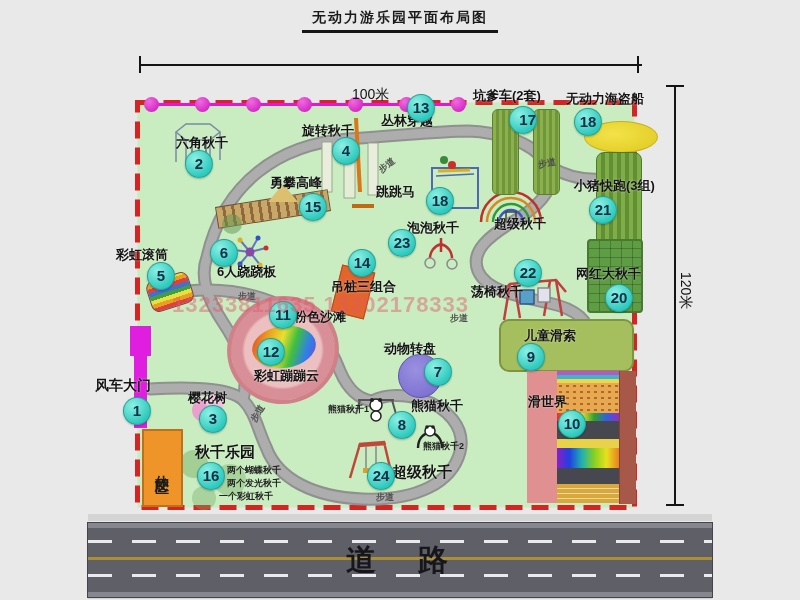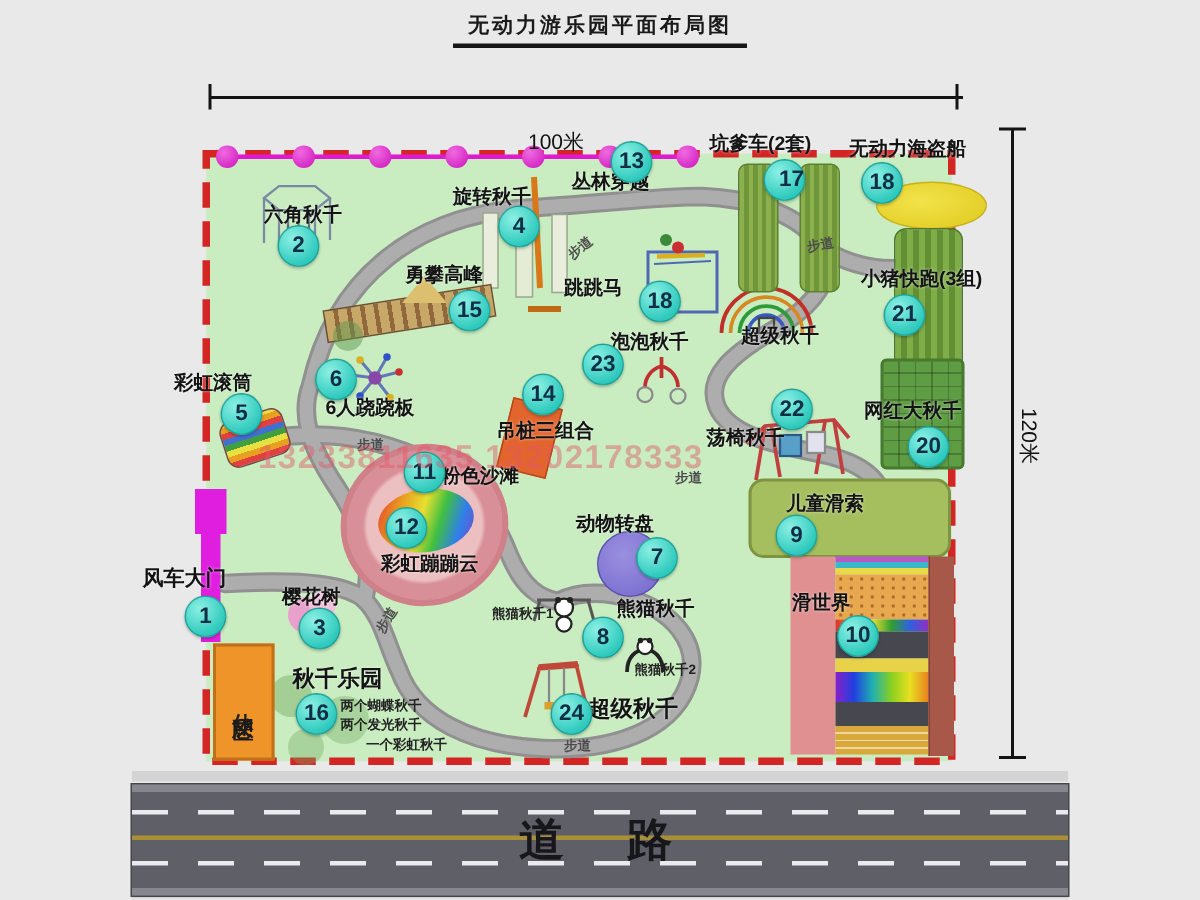--- a/index.html
+++ b/index.html
@@ -242,21 +242,21 @@
       <div class="badge" style="left: 407px; top: 94px;">13</div>
       <div class="item-label" style="left: 381px; top: 112px;">丛林穿越</div>
       <div class="badge" style="left: 348px; top: 249px;">14</div>
       <div class="item-label" style="left: 331px; top: 278px;">吊桩三组合</div>
       <div class="badge" style="left: 299px; top: 193px;">15</div>
       <div class="item-label" style="left: 270px; top: 174px;">勇攀高峰</div>
       <div class="badge" style="left: 197px; top: 462px; text-align: center;">16</div>
       <div class="item-label" style="left: 195px; top: 443px; font-size: 15px;">秋千乐园</div>
       <div class="sub-label" style="left: 227px; top: 464px;">两个蝴蝶秋千</div>
       <div class="sub-label" style="left: 227px; top: 477px;">两个发光秋千</div>
-      <div class="sub-label" style="left: 244px; top: 490px;">一个彩虹秋千</div>
+      <div class="sub-label" style="left: 219px; top: 490px;">一个彩虹秋千</div>
       <div class="badge" style="left: 509px; top: 106px; text-align: right;">17</div>
       <div class="item-label" style="left: 473px; top: 87px;">坑爹车(2套)</div>
       <div class="badge" style="left: 426px; top: 187px;">18</div>
       <div class="item-label" style="left: 376px; top: 183px;">跳跳马</div>
       <div class="badge" style="left: 574px; top: 108px;">18</div>
       <div class="item-label" style="left: 566px; top: 90px;">无动力海盗船</div>
       <div class="badge" style="left: 605px; top: 284px;">20</div>
       <div class="item-label" style="left: 576px; top: 265px;">网红大秋千</div>
       <div class="badge" style="left: 589px; top: 196px;">21</div>
       <div class="item-label" style="left: 574px; top: 177px;">小猪快跑(3组)</div>

